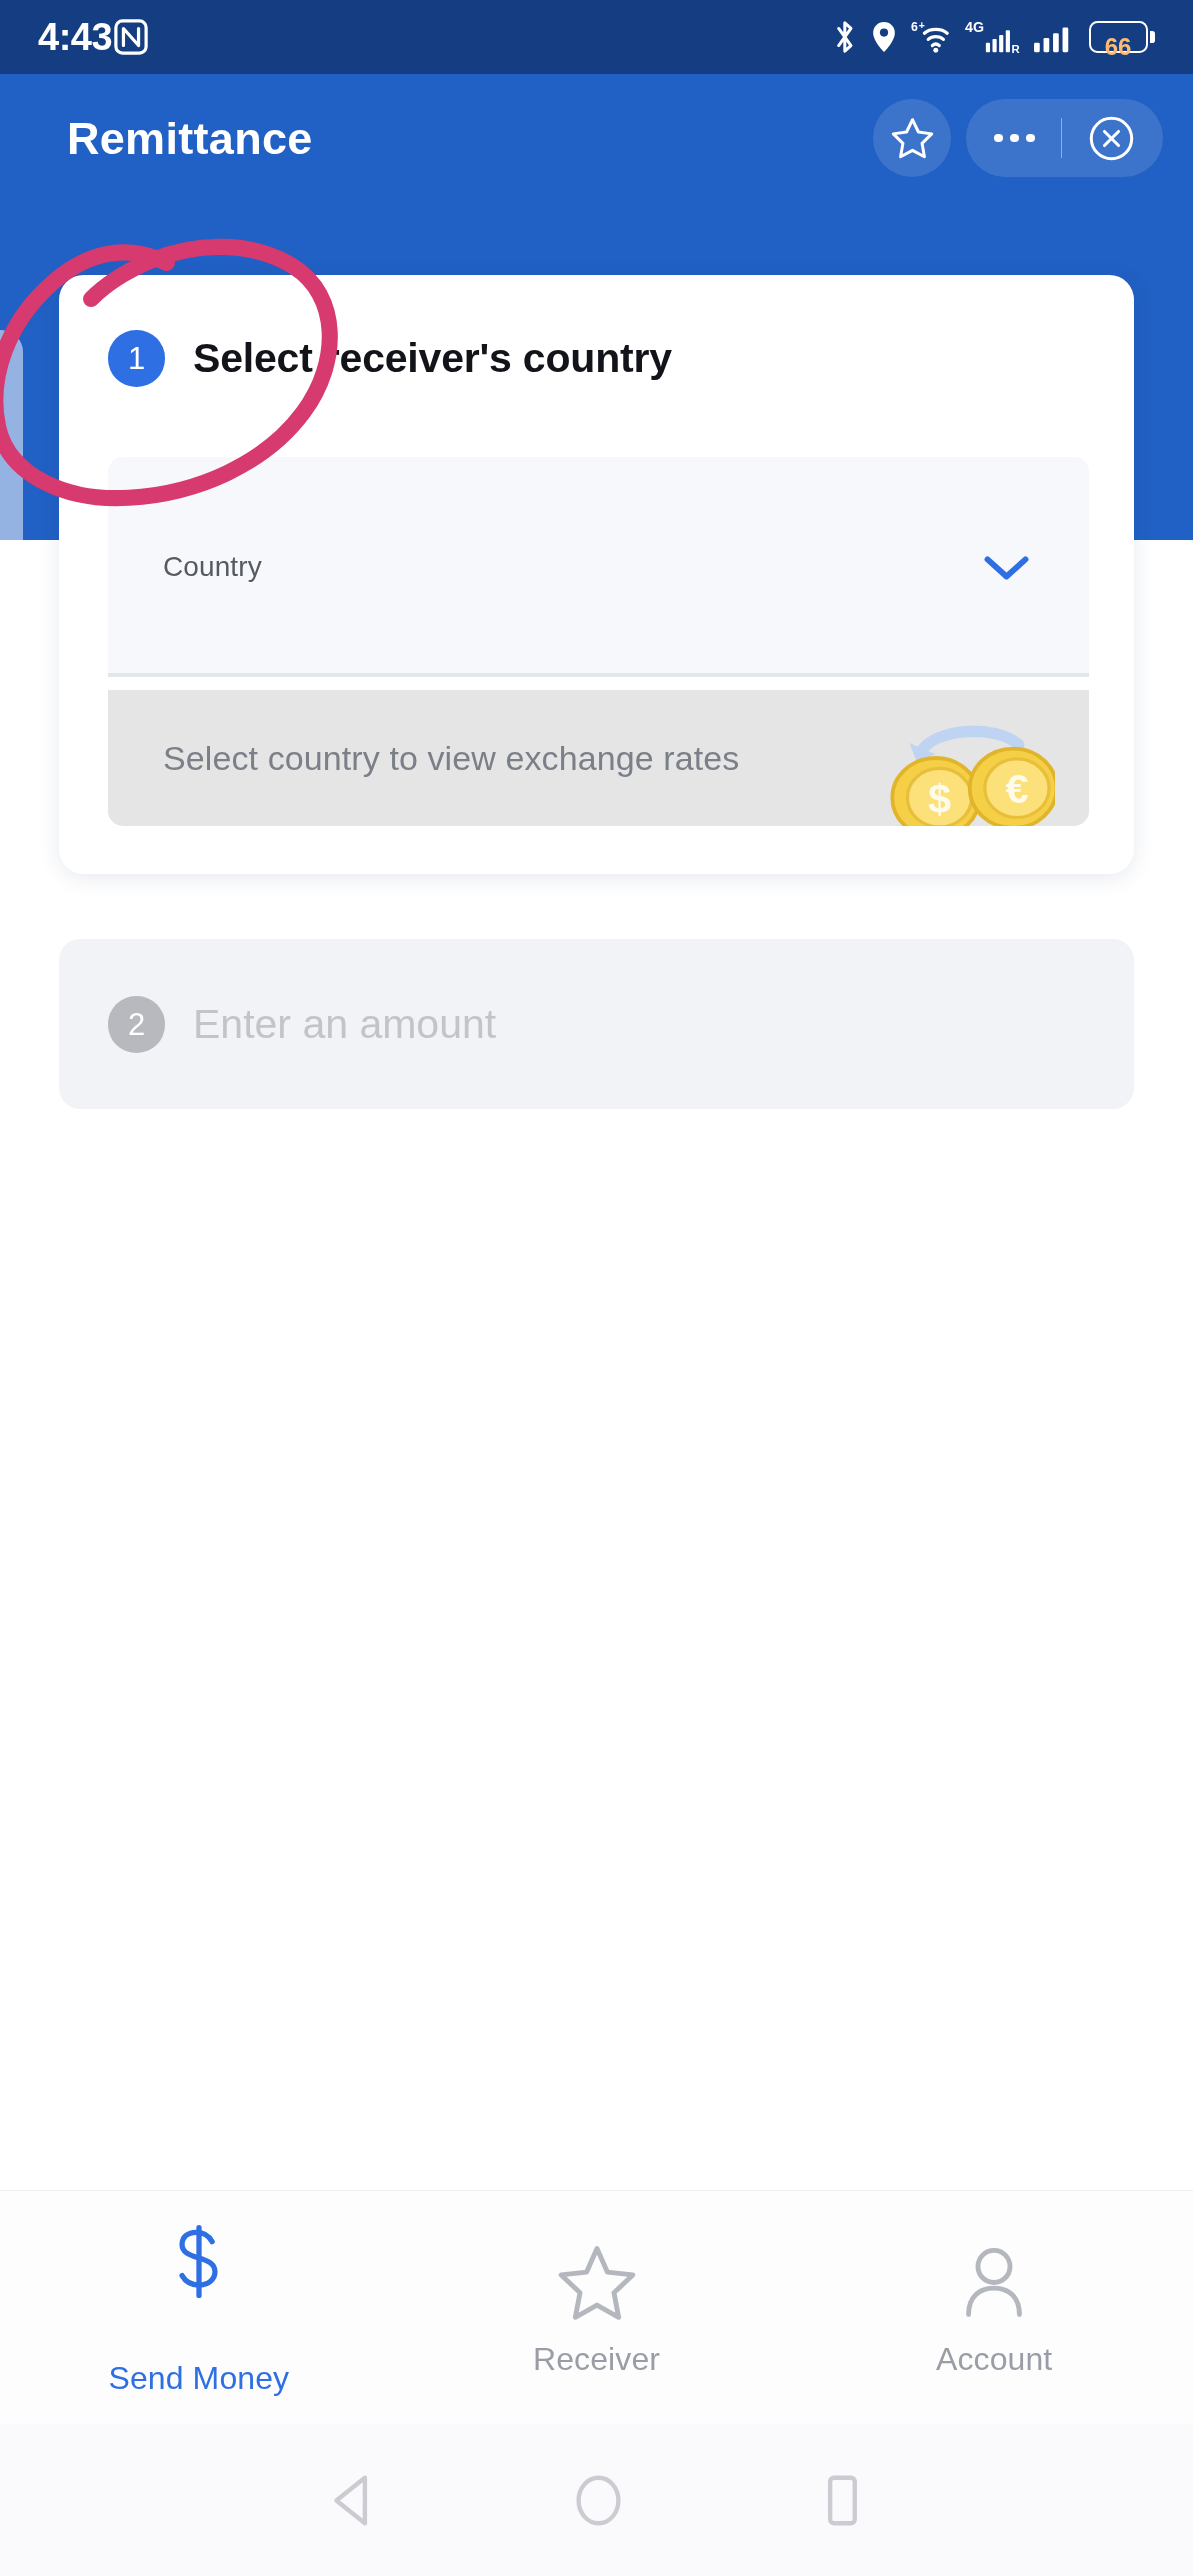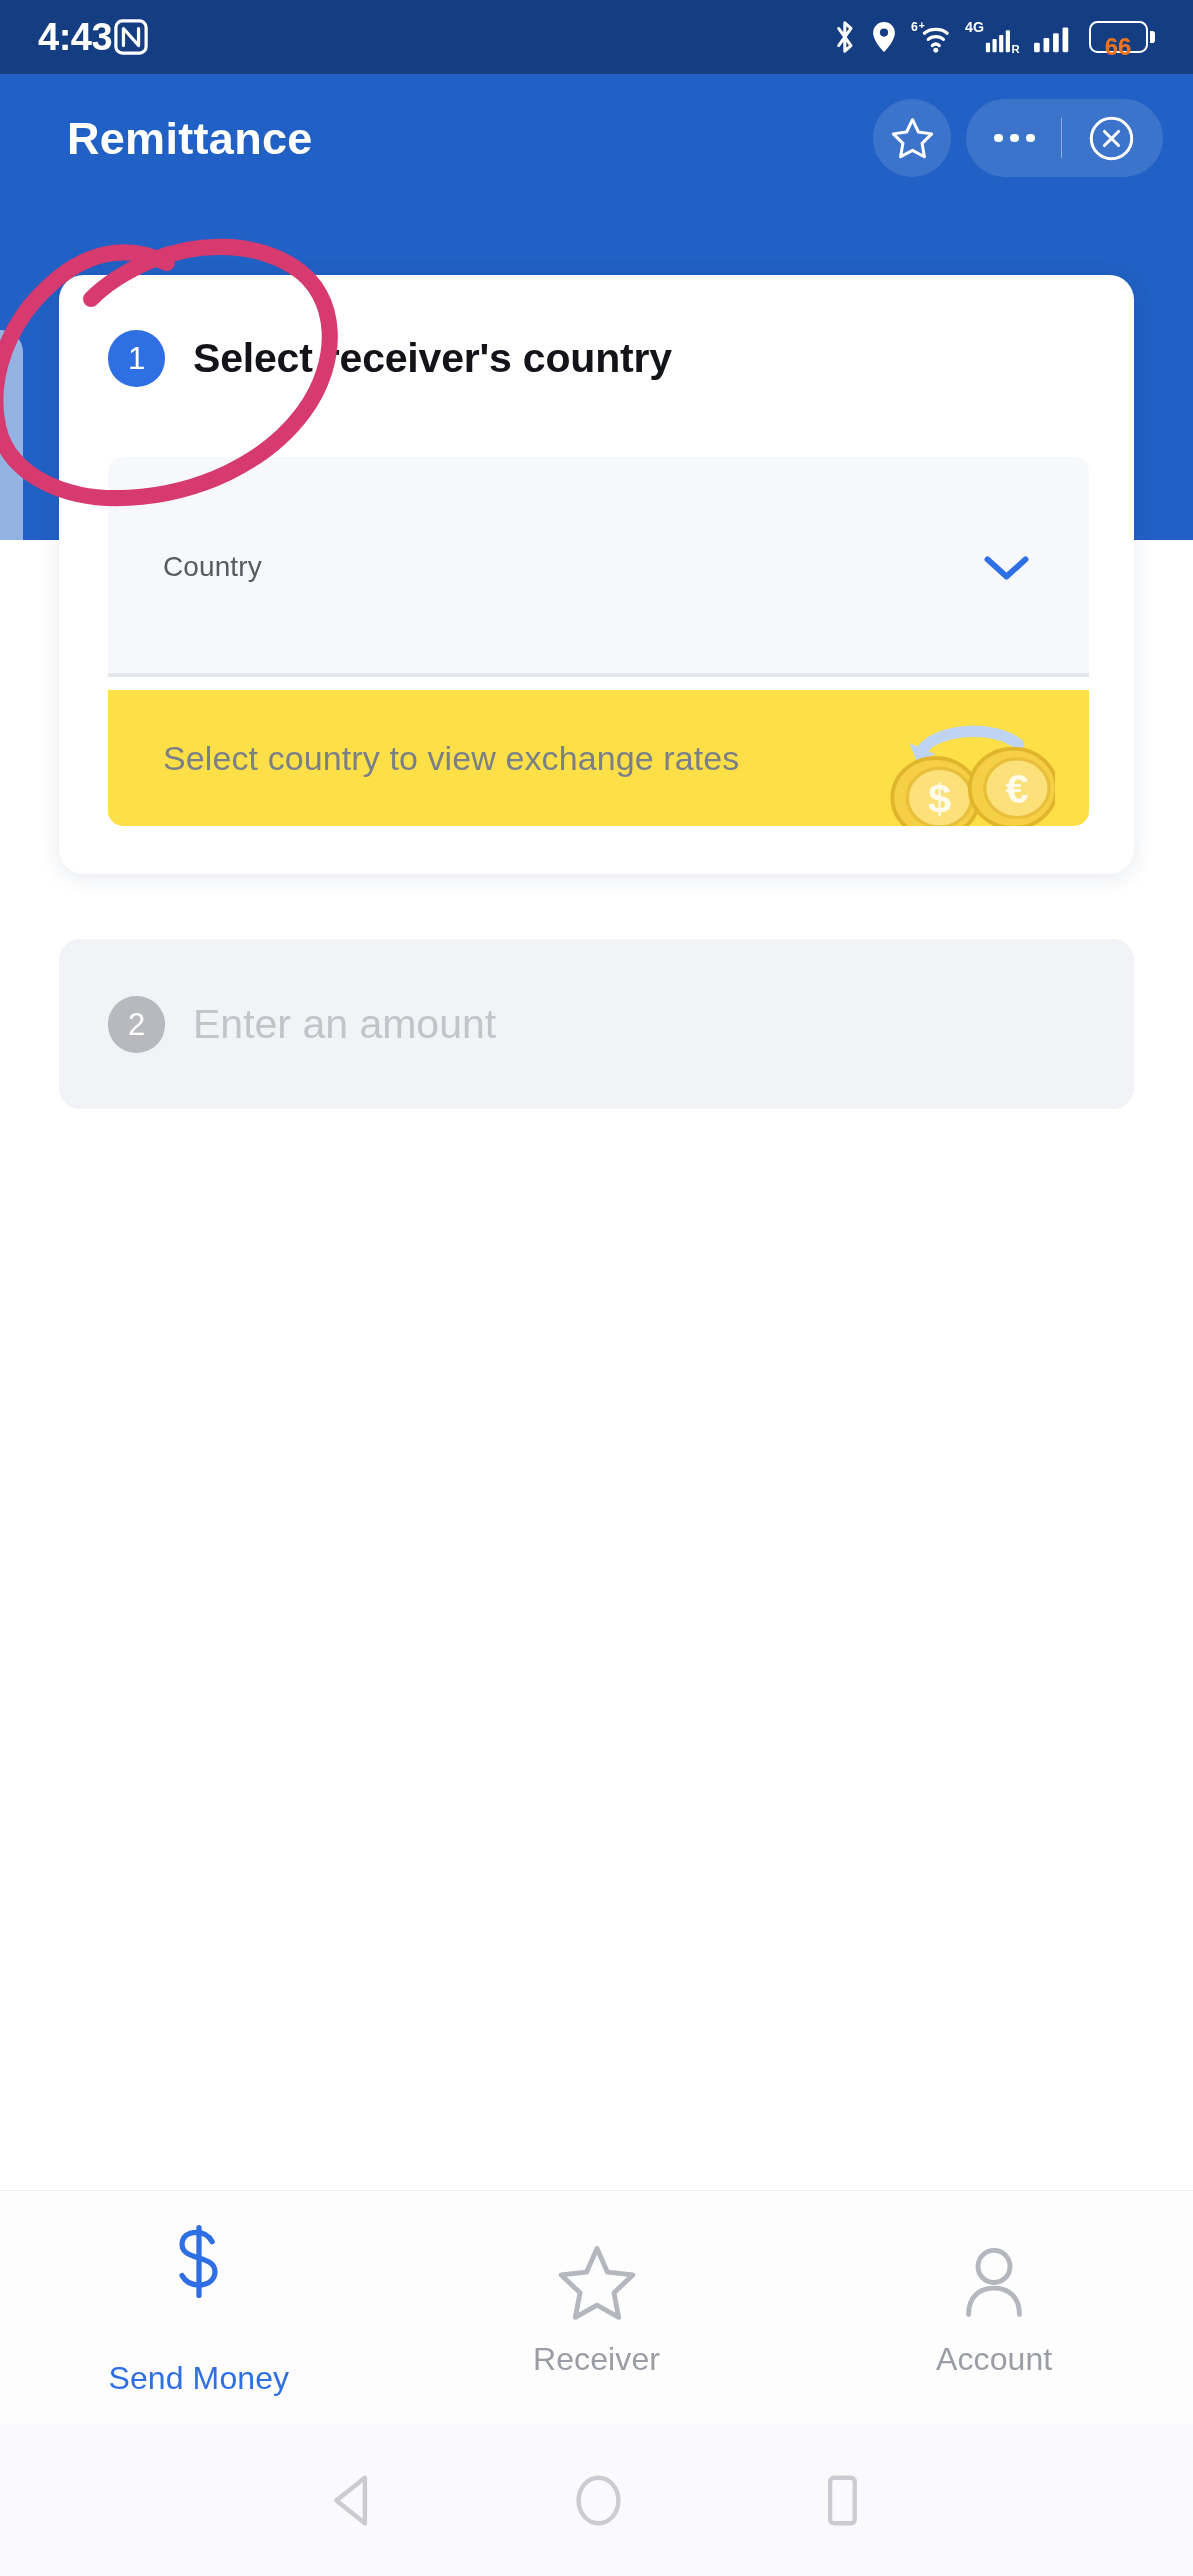--- a/index.html
+++ b/index.html
@@ -31,21 +31,21 @@
   }
   .nfc-icon { display:block; }
   .status-right { display:flex; align-items:center; gap:12.3px; }
   .sb-ico { display:block; }
   .battery-wrap { display:flex; align-items:center; gap:2.8px; }
   .battery-body {
     border:2.8px solid #ffffff; border-radius:8.5px;
     padding:1.9px 6.6px; display:flex; align-items:center;
     justify-content:center; height:32px; min-width:59px;
   }
-  .battery-num { color:#f97316; font-size:24px; font-weight:700; line-height:1;margin-top:20px; }
+  .battery-num { color:#fdba74; font-size:24px; font-weight:700; line-height:1;margin-top:20px; }
   .battery-tip {
     width:4.7px; height:12.3px; background:#ffffff;
     border-radius:0 2.8px 2.8px 0;
   }
 
   
   .app-header {
     position:absolute; top:74px; left:0;
     width:1193px; height:466px;
     background:#2160C4;
@@ -127,21 +127,21 @@
   }
   .field-underline {
     position:absolute; top:398px; left:49px;
     width:981px; height:3.8px;
     background:#E3E6EB;
   }
 
   .rate-strip {
     position:absolute; top:415px; left:49px;
     width:981px; height:136px;
-    background:#fde047;
+    background:#e5e5e5;
     border-radius:0 0 15px 15px;
     display:flex; align-items:center;
     justify-content:space-between;
     padding:0 34px 0 55px;
   }
   .rate-text {
     font-size:34px; color:#7A7F88; font-weight:400;
     line-height:1; letter-spacing:0.1px;
   }
   .coins-art { position:relative; width:180px; height:136px; flex:none; }

